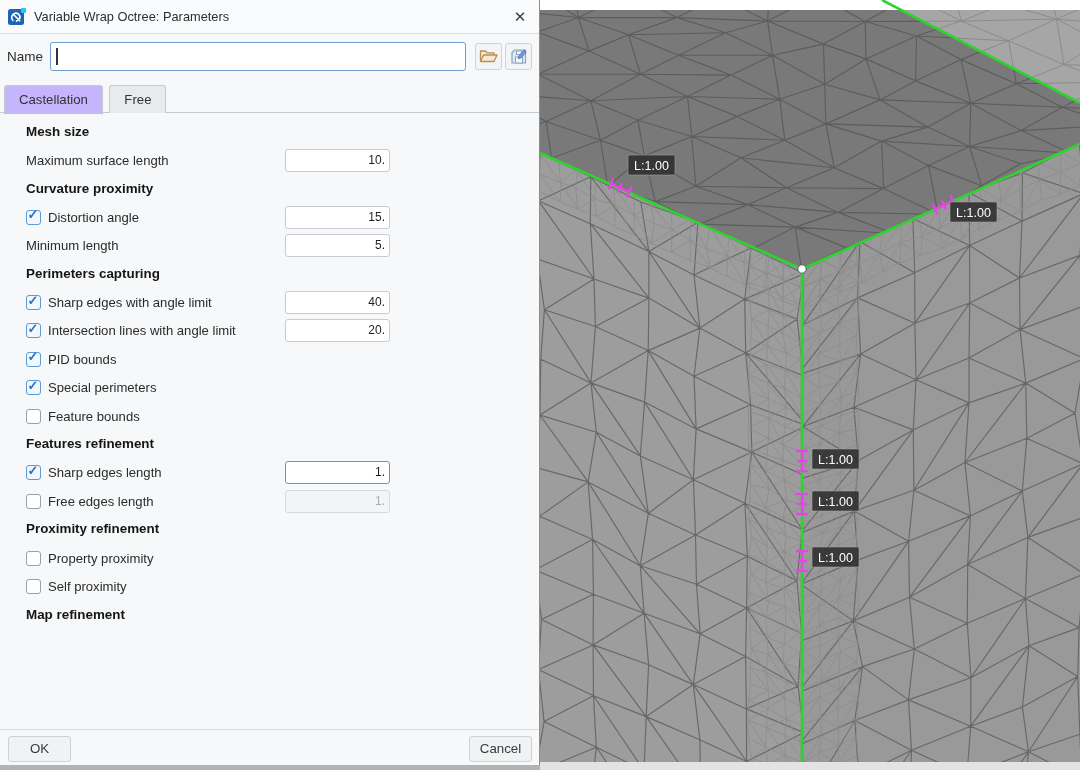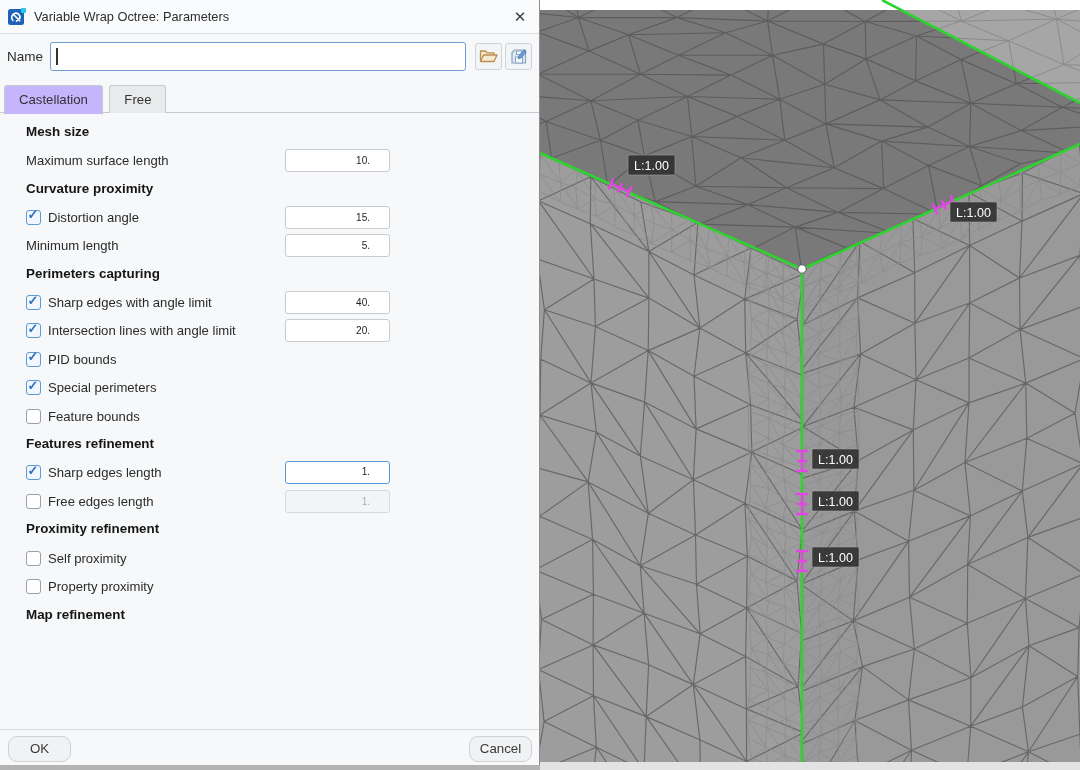--- a/index.html
+++ b/index.html
@@ -34,29 +34,29 @@
 
   #params-body { position:absolute; left:0; top:118px; width:100%;margin-left:18px; }
   .sec-header { height:28.4px; line-height:28.4px; padding-left:8px; font-weight:bold; font-size:13.4px; color:#151515; }
   .param-row { position:relative; height:28.4px; display:flex; align-items:center; padding-left:8px; }
   .plabel { font-size:13.1px; color:#2b2b2b; }
   .cb { width:15px; height:15px; border:1.4px solid #9aa0a6; border-radius:3px; background:#fff;
     margin-right:7px; flex:0 0 auto; position:relative; }
   .cb.on { border-color:#5b9bd5; background:#f2f7fd; }
   .tick { position:absolute; left:0.5px; top:-3.5px; font-size:13px; font-weight:bold; color:#3273bf; }
   .pinput { position:absolute; left:267px; top:2.5px; width:105px; height:23px; background:#fff;
-    border:1px solid #c8ccd0; border-radius:3px; font-size:10px; color:#1e1e1e;
-    text-align:right; line-height:21px; padding-right:19px; }
+    border:1px solid #c8ccd0; border-radius:3px; font-size:12px; color:#1e1e1e;
+    text-align:right; line-height:21px; padding-right:4px; }
   .pinput.focus { border:1.6px solid #5b9bd5; line-height:20px; }
   .pinput.dis { background:#f3f4f5; border-color:#d7dadc; color:#a9aeb3; }
 
   .footer-sep { position:absolute; left:0; top:729px; width:100%; height:1px; background:#d8dadc; }
   .footer { position:absolute; left:0; top:733px; width:100%; height:32px; }
   .btn { position:absolute; top:3px; width:63px; height:26px; background:#f1f2f3; border:1px solid #cdd1d4;
-    border-radius:9px; font-size:13.3px; color:#3a3a3a; text-align:center; line-height:24px; }
+    border-radius:3px; font-size:13.3px; color:#3a3a3a; text-align:center; line-height:24px; }
   .btn.ok { left:8px; }
   .btn.cancel { left:469px; }
 
   
   #viewport { position:absolute; left:540px; top:0; width:540px; height:770px; }
 </style>
 </head>
 <body>
 
 <div class="dialog">
@@ -155,25 +155,25 @@
         <div class="pinput focus">1.</div>
       </div>
       <div class="param-row">
         <span class="cb"></span>
         <span class="plabel">Free edges length</span>
         <div class="pinput dis">1.</div>
       </div>
       <div class="sec-header">Proximity refinement</div>
       <div class="param-row">
         <span class="cb"></span>
+        <span class="plabel">Property proximity</span>
+      </div>
+      <div class="param-row">
+        <span class="cb"></span>
         <span class="plabel">Self proximity</span>
-      </div>
-      <div class="param-row">
-        <span class="cb"></span>
-        <span class="plabel">Property proximity</span>
       </div>
       <div class="sec-header">Map refinement</div>
     </div>
 
   <div class="footer-sep"></div>
   <div class="footer">
     <div class="btn ok">OK</div>
     <div class="btn cancel">Cancel</div>
   </div>
 </div>

